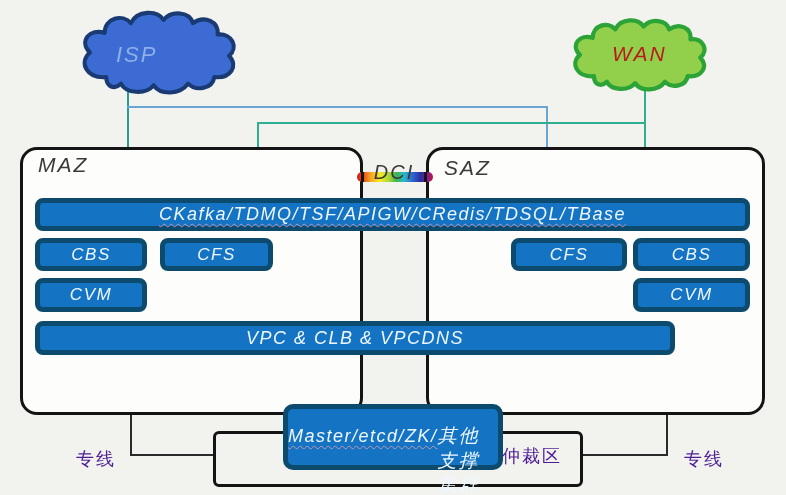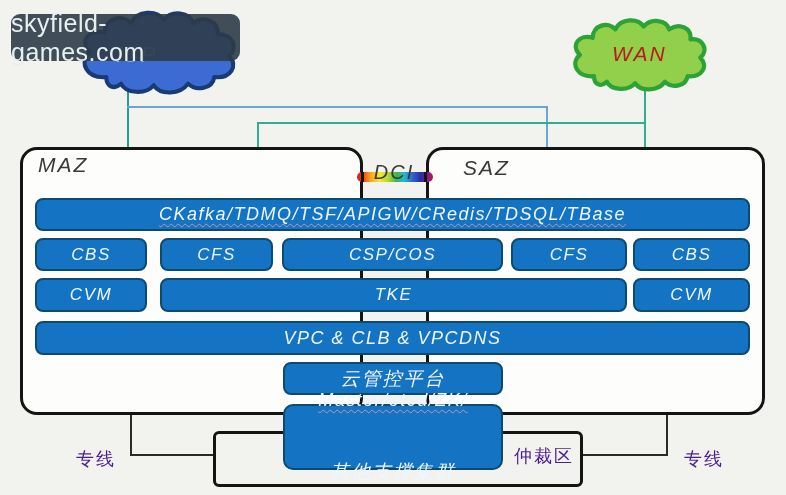--- a/index.html
+++ b/index.html
@@ -48,68 +48,68 @@
   .arb-box{
     position:absolute; z-index:3; box-sizing:border-box;
     left:213px; top:431px; width:370px; height:56px;
     border:3px solid #141414; border-radius:6px; background:transparent;
   }
   .zone-label{
     position:absolute; z-index:4; font-style:italic; color:#3a3a3a;
     font-size:21px; letter-spacing:2px;
   }
   .maz-label{left:38px; top:153px;}
-  .saz-label{left:463px; top:156px;}
+  .saz-label{left:444px; top:156px;}
   .dci-label{left:366px; top:161px; width:56px; text-align:center; font-size:20px;}
   
   .rainbow{
     position:absolute; z-index:3; left:357px; top:172px; width:76px; height:10px;
     border-radius:5px;
     background:linear-gradient(90deg,#d01818 0%,#e85510 9%,#f5a623 18%,#f7e926 30%,
       #a8d832 42%,#3cb44b 52%,#28b9ce 62%,#2f5fd0 74%,#2a2e9e 84%,#7a1fa0 92%,#c41430 100%);
   }
   .border-tick{position:absolute; z-index:4; width:3px; height:10px; background:#141414; top:172px;}
   .tick-left{left:361px;} .tick-right{left:424px;}
   
   .bar{
     position:absolute; z-index:5; box-sizing:border-box;
-    background:#1573c4; border:2px solid #0c4a6e; border-radius:8px;
+    background:#1573c4; border:5px solid #0c4a6e; border-radius:8px;
     color:#eef7ff; font-style:italic; letter-spacing:1.5px;
     display:flex; align-items:center; justify-content:center;
     font-size:17px;
   }
   .bar-middleware{left:35px; top:198px; width:715px; height:33px; font-size:18px;}
   .bar-middleware .u-wavy, .u-wavy{
     text-decoration:underline; text-decoration-style:wavy;
     text-decoration-color:rgba(240,160,170,0.75); text-decoration-thickness:1px;
     text-underline-offset:3px;
   }
   .bar-cbs-l{left:35px;  top:238px; width:112px; height:33px;}
   .bar-cfs-l{left:160px; top:238px; width:113px; height:33px;}
   .bar-csp  {left:282px; top:238px; width:221px; height:33px;}
   .bar-cfs-r{left:511px; top:238px; width:116px; height:33px;}
   .bar-cbs-r{left:633px; top:238px; width:117px; height:33px;}
   .bar-cvm-l{left:35px;  top:278px; width:112px; height:34px;}
   .bar-tke  {left:160px; top:278px; width:467px; height:34px;}
   .bar-cvm-r{left:633px; top:278px; width:117px; height:34px;}
-  .bar-vpc  {left:35px;  top:321px; width:715px; height:34px; font-size:18px;}
+  .bar-vpc  {left:35px;  top:321px; width:640px; height:34px; font-size:18px;}
   .bar-mgmt {left:283px; top:362px; width:220px; height:33px; font-size:19px; letter-spacing:2px;}
   .bar-master{
     left:283px; top:404px; width:220px; height:66px; border-radius:10px; z-index:6;
-    flex-direction:column; line-height:1.3;align-items:center;
+    line-height:1.3;align-items:center;
   }
   .bar-master .m1{font-size:18px;}
   .bar-master .m2{font-size:19px; letter-spacing:2px;margin-top:48px;}
   
   .plain-label{
     position:absolute; z-index:4; color:#4c1d95;
     font-size:18px; letter-spacing:2px;
   }
   .zx-left{left:76px; top:447px;}
-  .arb-label{left:514px; top:444px;}
+  .arb-label{left:502px; top:444px;}
   .zx-right{left:684px; top:447px;}
 </style>
 </head>
 <body>
 
 <div class="stage">
 
   <div class="line l-teal isp-trunk"></div>
   <div class="line l-blue blue-h"></div>
   <div class="line l-blue blue-v"></div>
@@ -130,23 +130,20 @@
   <div class="cloud-label isp-label">ISP</div>
 
   <svg class="cloud-svg" style="left:561px; top:18px;" width="154" height="78" viewBox="0 0 200 110">
     <path d="M 38 82 C 14 84 4 64 18 52 C 4 38 18 22 36 28 C 36 10 58 4 68 16
              C 76 0 100 0 108 12 C 118 0 140 2 144 16 C 158 6 176 14 174 30
              C 192 28 200 46 188 56 C 200 68 190 84 170 82 C 168 96 148 100 138 90
              C 128 104 104 104 96 92 C 86 104 62 102 56 90 C 48 98 38 94 38 82 Z" fill="#92cf4a" stroke="#2ba336" stroke-width="6" stroke-linejoin="round"></path>
   </svg>
   <div class="cloud-label wan-label">WAN</div>
 
-  <div class="watermark">
-    <span>skyfield-games.com</span>
-  </div>
 
   <div class="zone-box maz-box"></div>
   <div class="zone-box saz-box"></div>
   <div class="zone-label maz-label">MAZ</div>
   <div class="zone-label saz-label">SAZ</div>
   <div class="zone-label dci-label">DCI</div>
 
   <div class="rainbow"></div>
   <div class="border-tick tick-left"></div>
   <div class="border-tick tick-right"></div>
@@ -154,47 +151,38 @@
   <div class="bar bar-middleware">
     <span class="u-wavy">CKafka/TDMQ/TSF/APIGW/CRedis/TDSQL/TBase</span>
   </div>
 
   <div class="bar bar-cbs-l">
       <span>CBS</span>
     </div>
   <div class="bar bar-cfs-l">
       <span>CFS</span>
     </div>
-  <div class="bar bar-csp">
-      <span>CSP/COS</span>
-    </div>
   <div class="bar bar-cfs-r">
       <span>CFS</span>
     </div>
   <div class="bar bar-cbs-r">
       <span>CBS</span>
     </div>
 
   <div class="bar bar-cvm-l">
       <span>CVM</span>
     </div>
-  <div class="bar bar-tke">
-      <span>TKE</span>
-    </div>
   <div class="bar bar-cvm-r">
       <span>CVM</span>
     </div>
 
   <div class="bar bar-vpc">
     <span>VPC &amp; CLB &amp; VPCDNS</span>
   </div>
 
-  <div class="bar bar-mgmt">
-    <span>云管控平台</span>
-  </div>
 
   <div class="arb-box"></div>
 
   <div class="bar bar-master">
     <span class="m1 u-wavy">Master/etcd/ZK/</span>
     <span class="m2">其他支撑集群</span>
   </div>
 
   <div class="plain-label zx-left">专线</div>
   <div class="plain-label arb-label">仲裁区</div>

